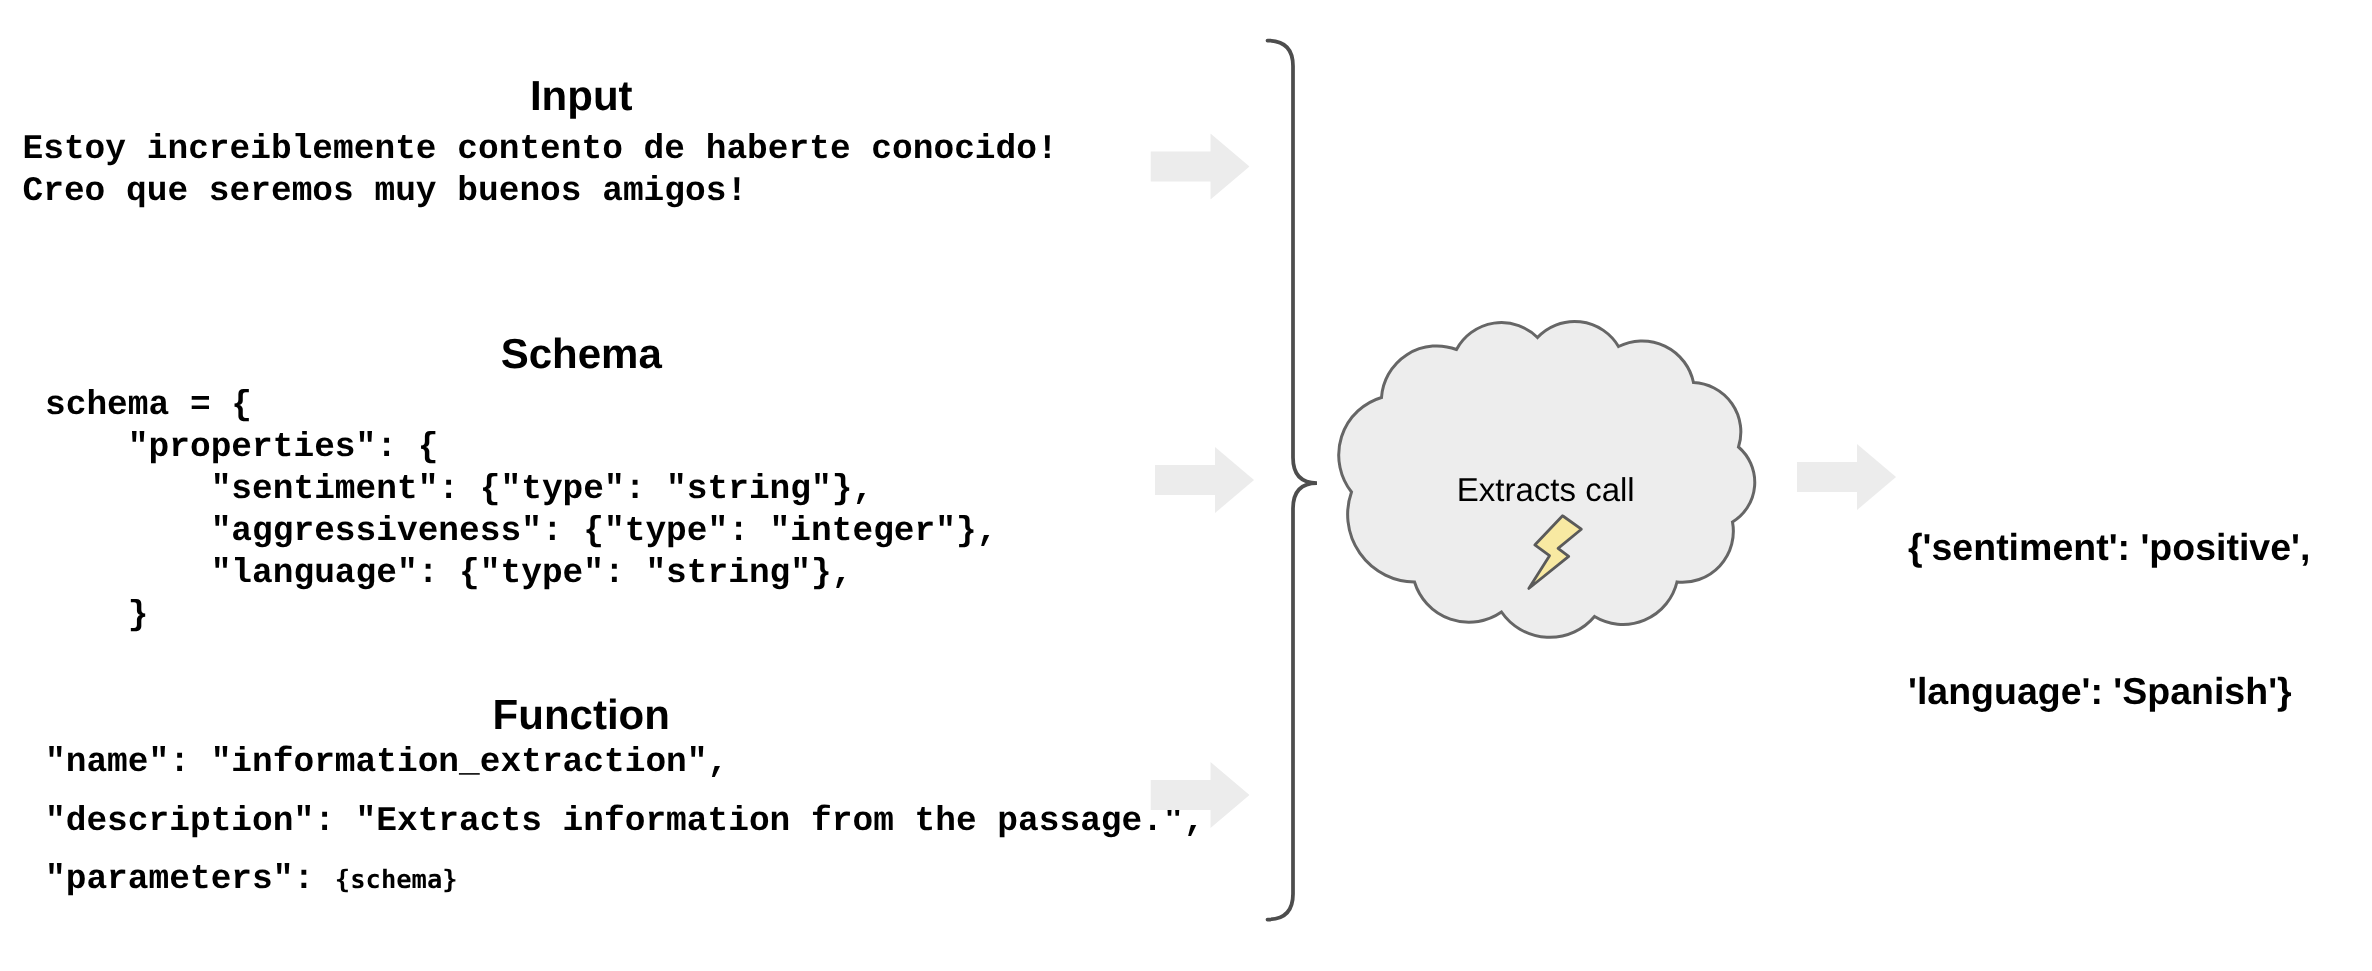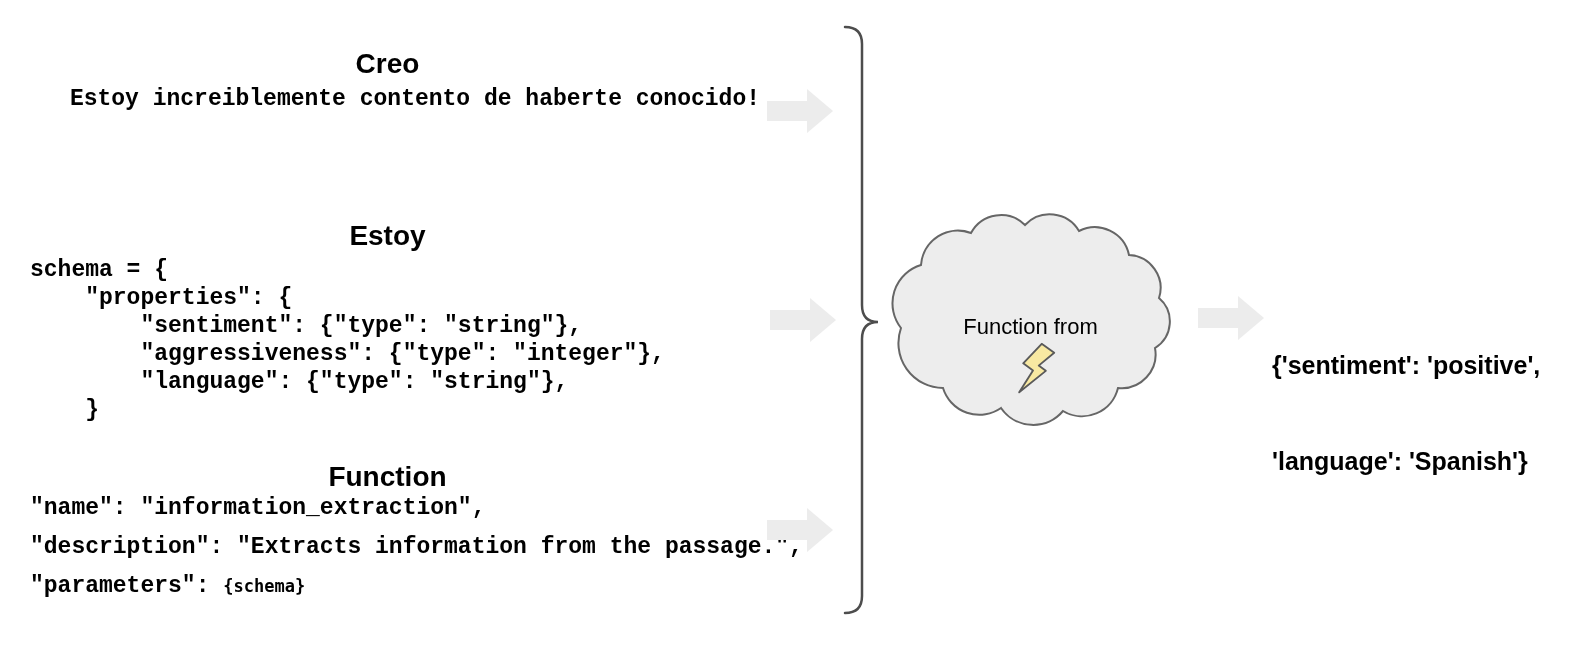--- a/index.html
+++ b/index.html
@@ -28,21 +28,21 @@
     line-height:32px;
     text-align:center;
   }
   .mono{
     font-family:"Liberation Mono",monospace;
     font-weight:bold;
     font-size:23px;
     line-height:28px;
   }
   .code-line{white-space:pre;}
-  .input-block{text-align:right;}
+  .input-block{text-align:left;}
   .function-code .code-line{line-height:39px;}
   .schema-var{
     font-family:"DejaVu Sans Mono",monospace;
     font-weight:bold;
     font-size:17px;
   }
   .cloud-title{
     position:absolute;left:0;top:61px;width:100%;
     text-align:center;font-weight:bold;font-size:29px;line-height:34px;
   }
@@ -59,26 +59,27 @@
   .arrow-shape{fill:var(--arrow-fill);}
   .brace-path{fill:none;stroke:var(--brace-stroke);stroke-width:2.5;stroke-linecap:round;}
   .cloud-path{fill:var(--cloud-fill);stroke:var(--cloud-stroke);stroke-width:2;}
   .bolt-path{fill:var(--bolt-fill);stroke:var(--bolt-stroke);stroke-width:1.8;stroke-linejoin:round;}
 </style>
 </head>
 <body>
 
 <div class="canvas">
 
-  <div class="abs section-heading" style="left:15px;top:48px;width:745px;">Creo</div>
+  <div class="abs section-heading" style="left:15px;top:48px;width:745px;">Input</div>
   <div class="abs mono input-block" style="left:15px;top:85px;width:745px;">
     <div class="code-line">Estoy increiblemente contento de haberte conocido!</div>
+    <div class="code-line">Creo que seremos muy buenos amigos!</div>
   </div>
 
-  <div class="abs section-heading" style="left:15px;top:220px;width:745px;">Estoy</div>
+  <div class="abs section-heading" style="left:15px;top:220px;width:745px;">Schema</div>
   <div class="abs section-heading" style="left:15px;top:461px;width:745px;">Function</div>
 
   <div class="abs mono" style="left:30px;top:256px;">
     <div class="code-line">schema = {</div>
     <div class="code-line">    "properties": {</div>
     <div class="code-line">        "sentiment": {"type": "string"},</div>
     <div class="code-line">        "aggressiveness": {"type": "integer"},</div>
     <div class="code-line">        "language": {"type": "string"},</div>
     <div class="code-line">    }</div>
   </div>
@@ -111,21 +112,21 @@
         A 34 34 0 0 1 196 28
         A 35 35 0 0 1 246 52
         A 33 33 0 0 1 276 95
         A 31 31 0 0 1 272 145
         A 34 34 0 0 1 235 185
         A 37 37 0 0 1 180 208
         A 39 39 0 0 1 118 205
         A 38 38 0 0 1 60 185
         A 45 45 0 0 1 18 125 Z"></path>
     </svg>
-    <div class="cloud-subtitle">Function from</div>
+    <div class="cloud-subtitle">Extracts call</div>
     <svg class="abs" style="left:133px;top:140px;transform:rotate(16deg);" width="38" height="58" viewBox="0 0 34 56">
       <path class="bolt-path" d="M 16 1 L 30 6 L 19 22 L 27 25 L 8 52 L 15 28 L 4 24 Z"></path>
     </svg>
   </div>
 
   <svg class="abs" style="left:1198px;top:296px;" width="66" height="44" viewBox="0 0 66 44">
     <polygon class="arrow-shape" points="0,12 40,12 40,0 66,22 40,44 40,32 0,32"></polygon>
   </svg>
 
   <div class="abs output-text" style="left:1272px;top:285px;">

